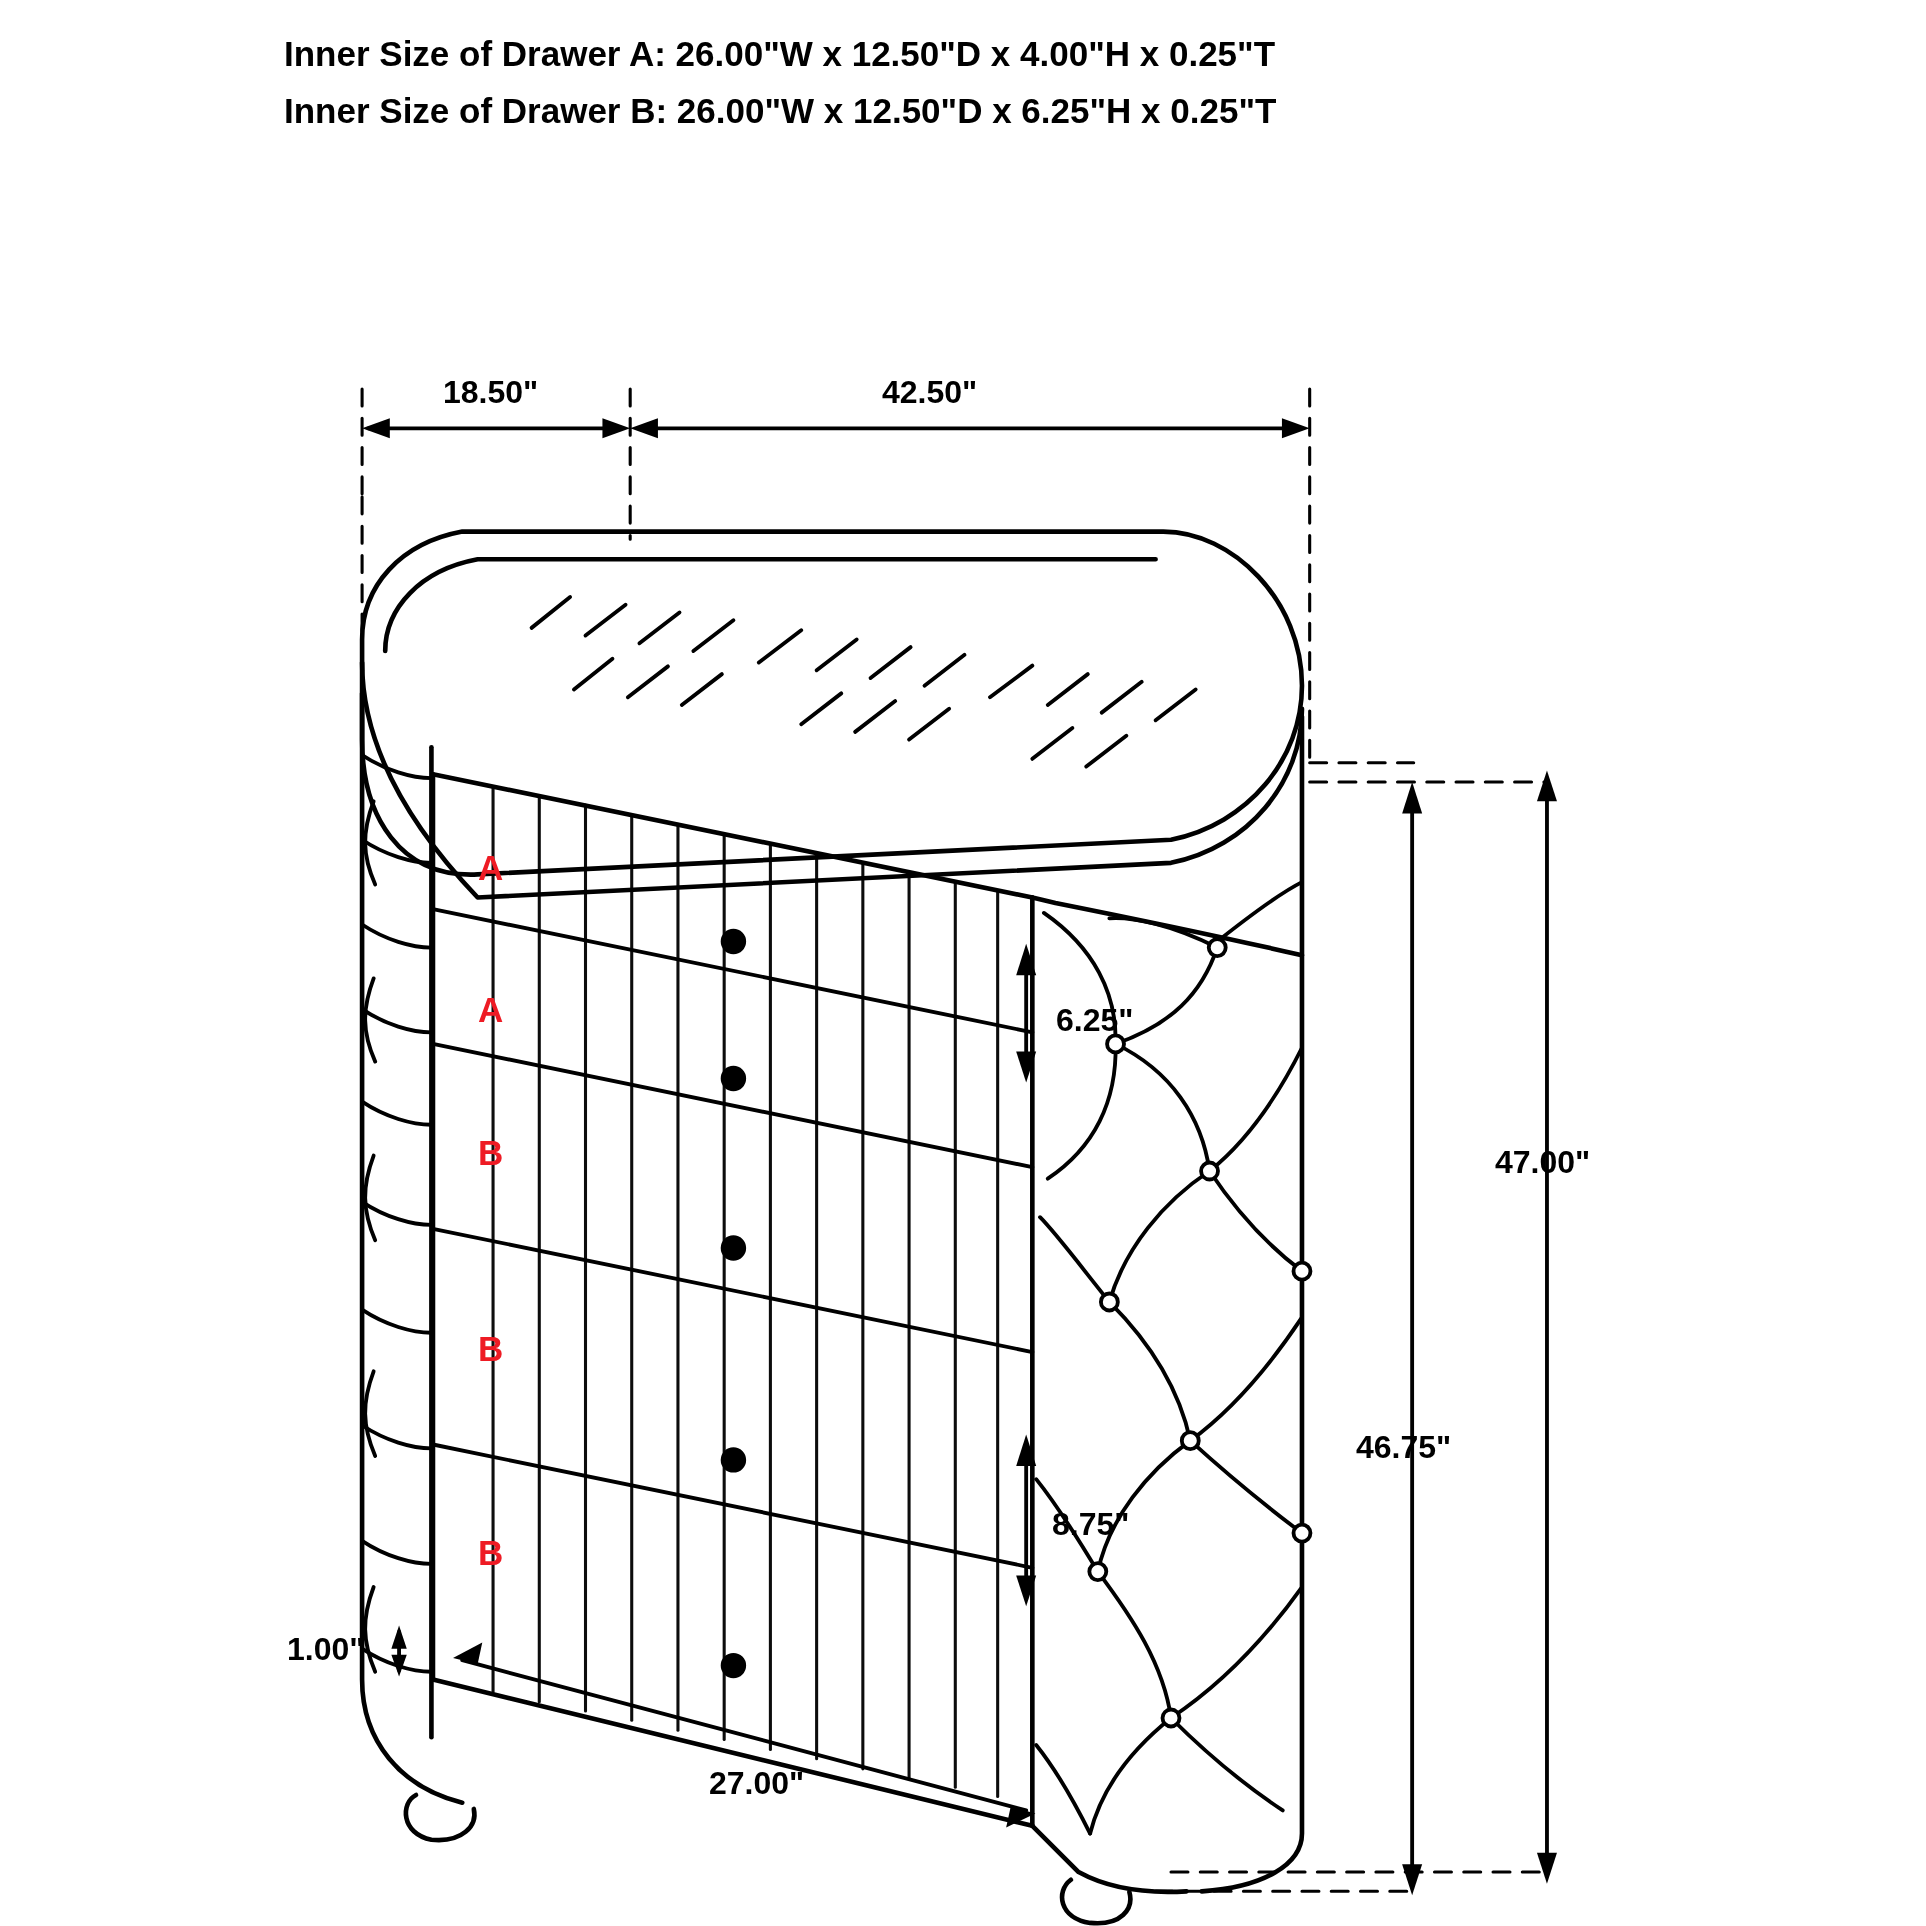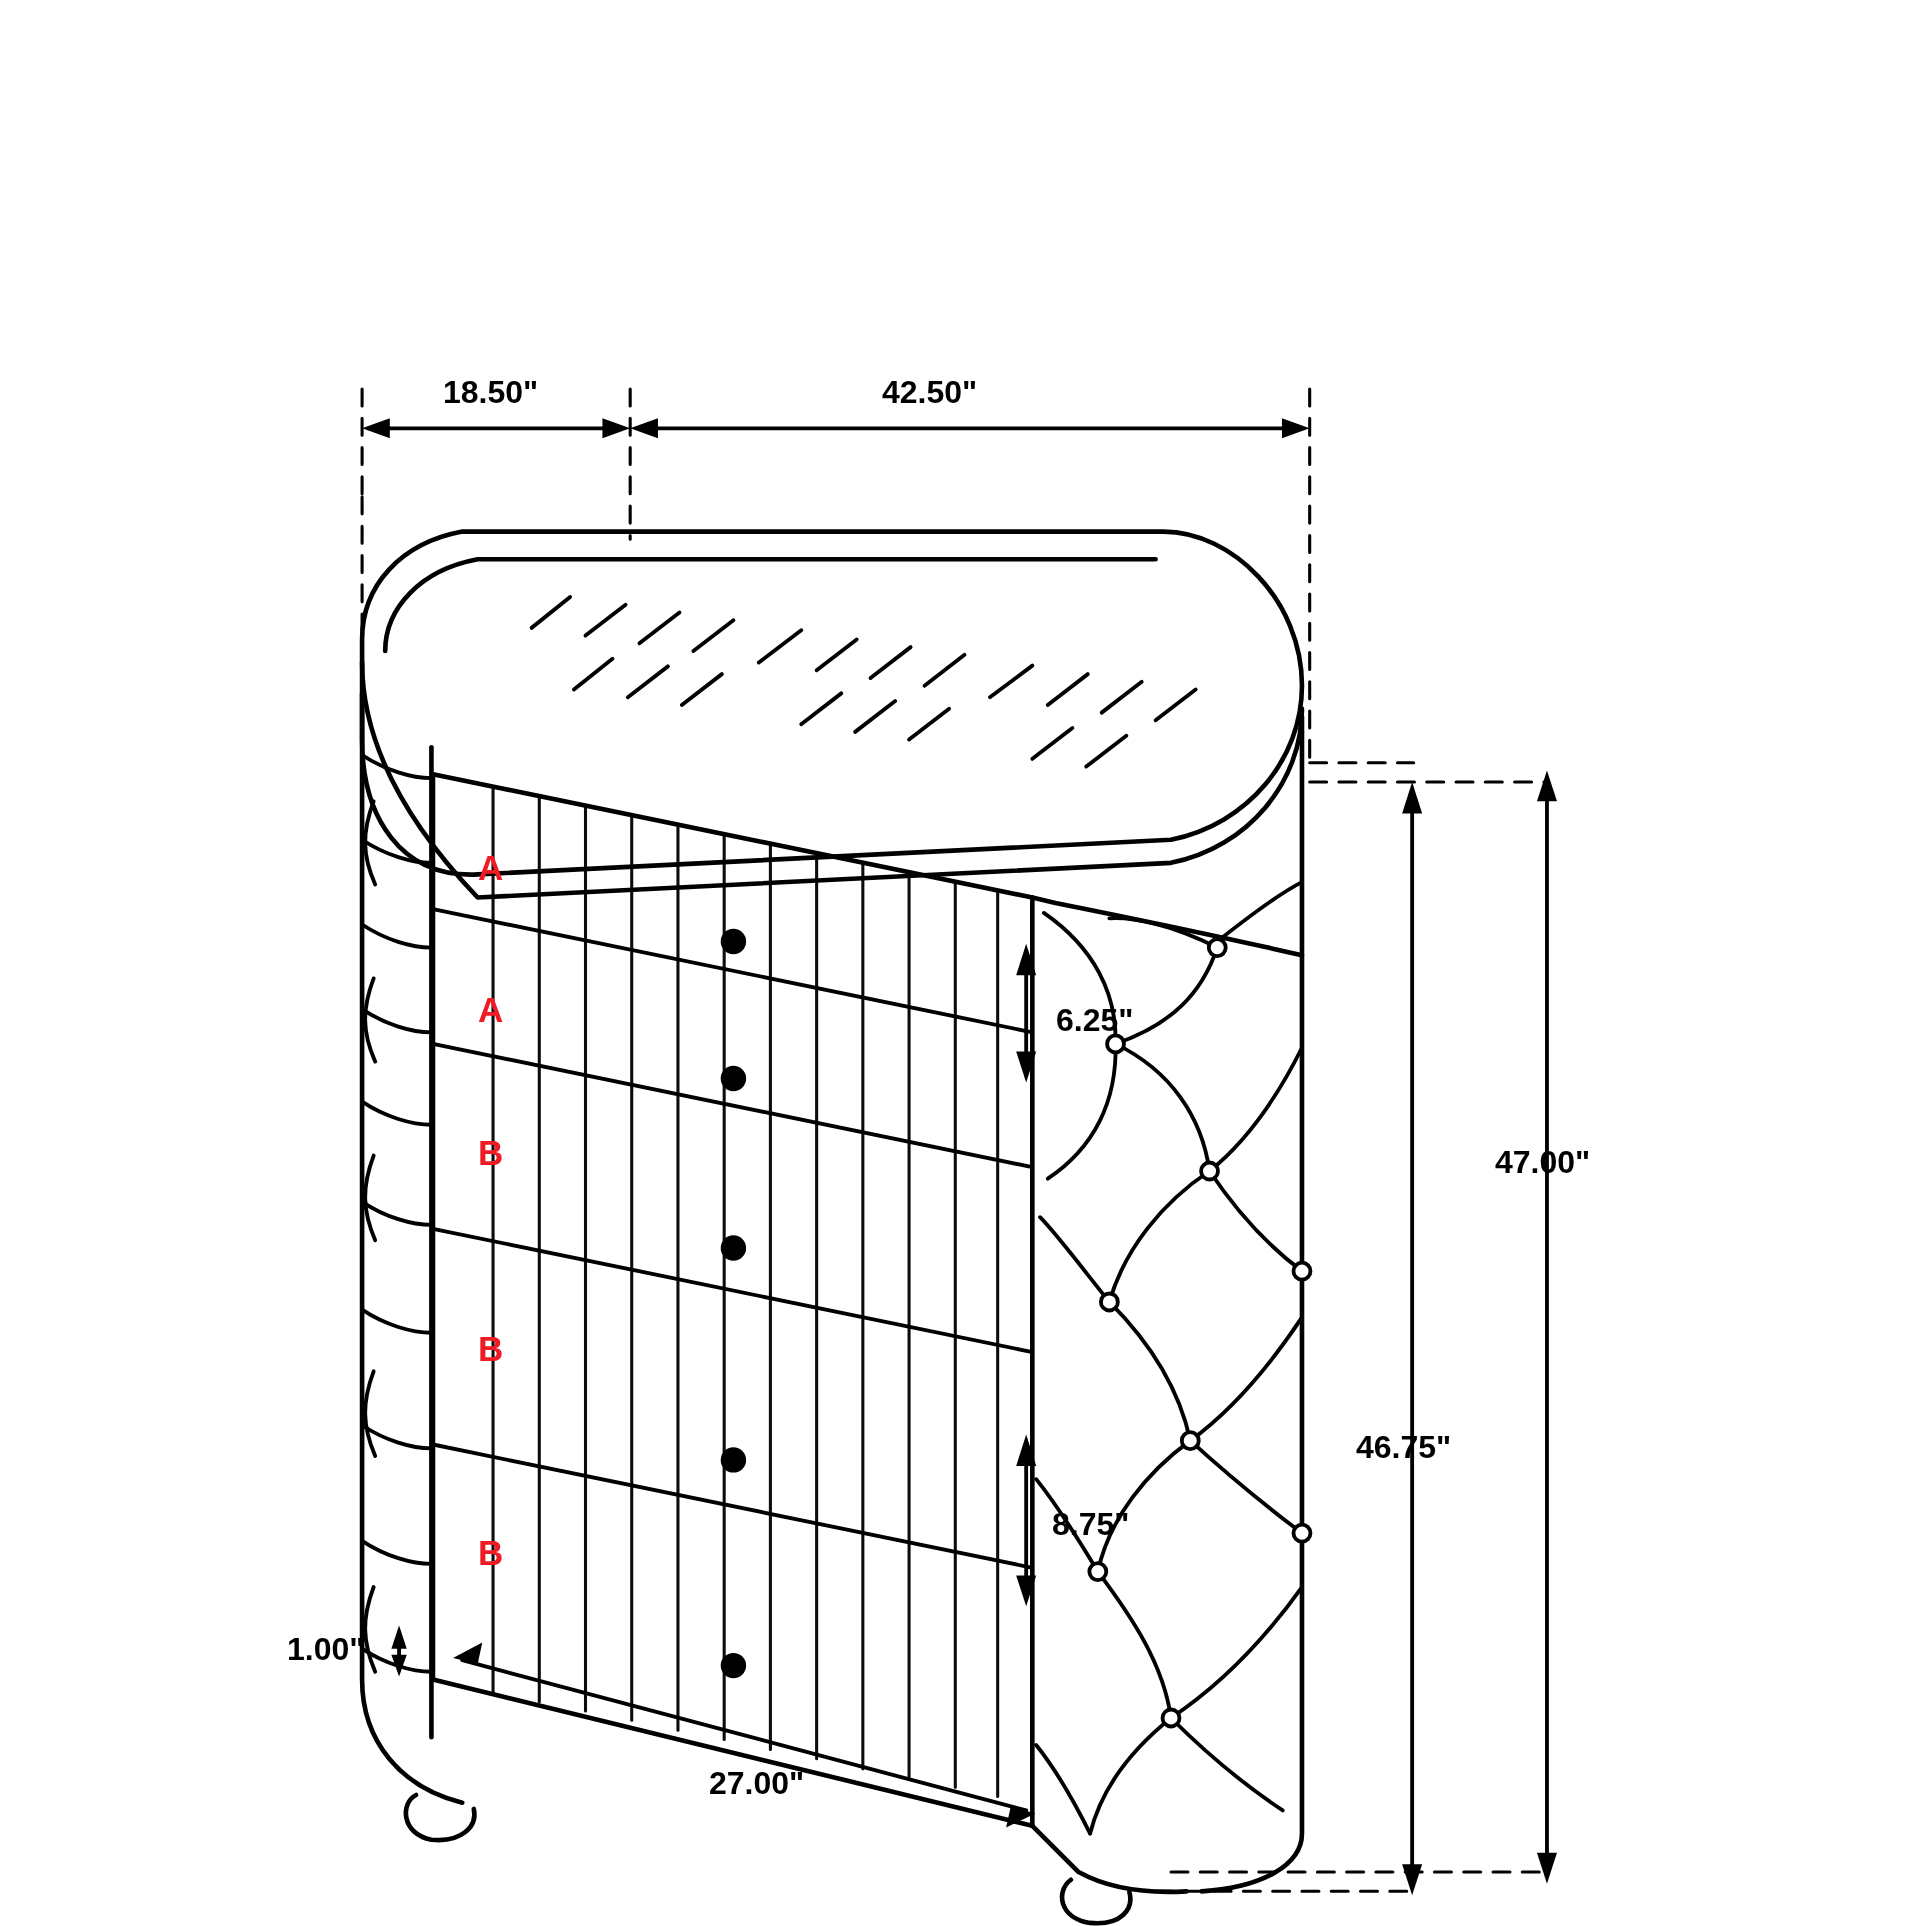--- a/index.html
+++ b/index.html
@@ -44,20 +44,22 @@
     white-space: nowrap;
   }
   svg { display: block; }
   .ln { stroke: #000; fill: none; }
 </style>
 </head>
 <body>
 
 <div id="sheet">
 
+  <div class="note note-a">Inner Size of Drawer A: 26.00"W x 12.50"D x 4.00"H x 0.25"T</div>
+  <div class="note note-b">Inner Size of Drawer B: 26.00"W x 12.50"D x 6.25"H x 0.25"T</div>
 
   <svg width="1926" height="1926" viewBox="0 0 2500 2500">
     <g class="ln" stroke-width="5" stroke-linecap="round" stroke-linejoin="round">
 
       <g stroke-dasharray="22 16" stroke-width="4">
         <line x1="470" y1="505" x2="470" y2="645"></line>
         <line x1="470" y1="645" x2="470" y2="830"></line>
         <line x1="818" y1="505" x2="818" y2="700"></line>
         <line x1="1700" y1="505" x2="1700" y2="990"></line>
         <line x1="1700" y1="990" x2="1835" y2="990"></line>

